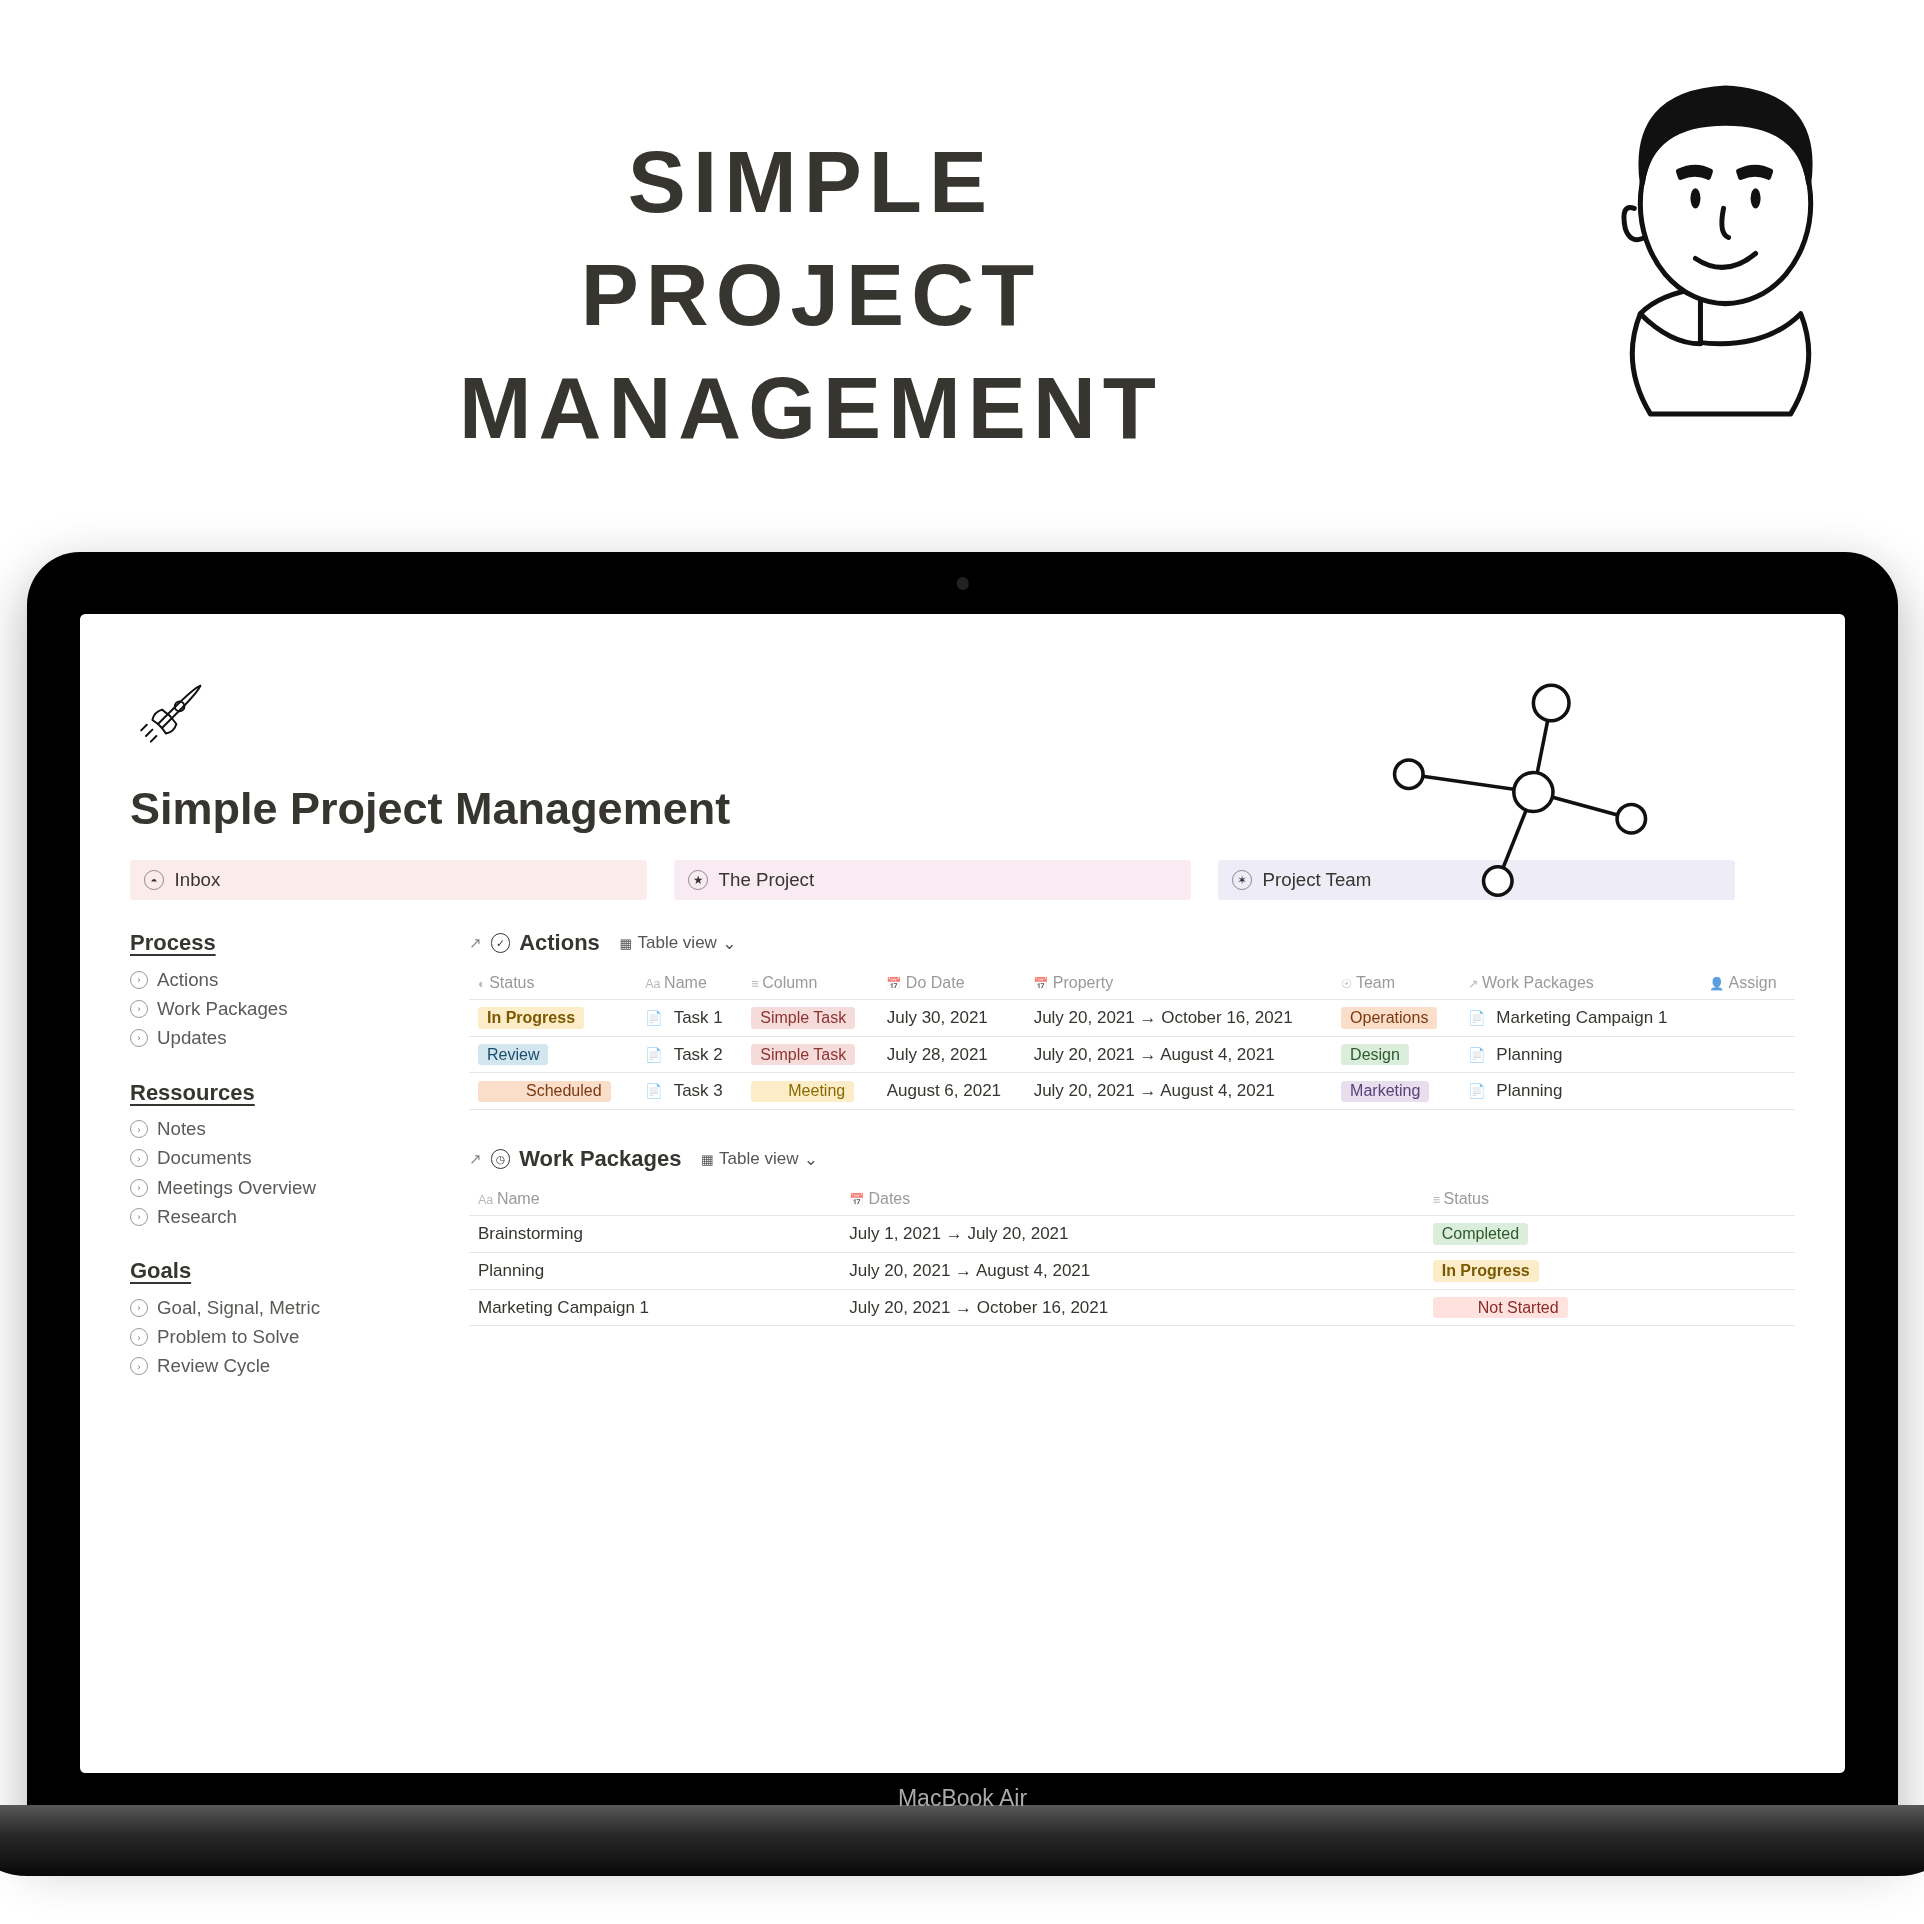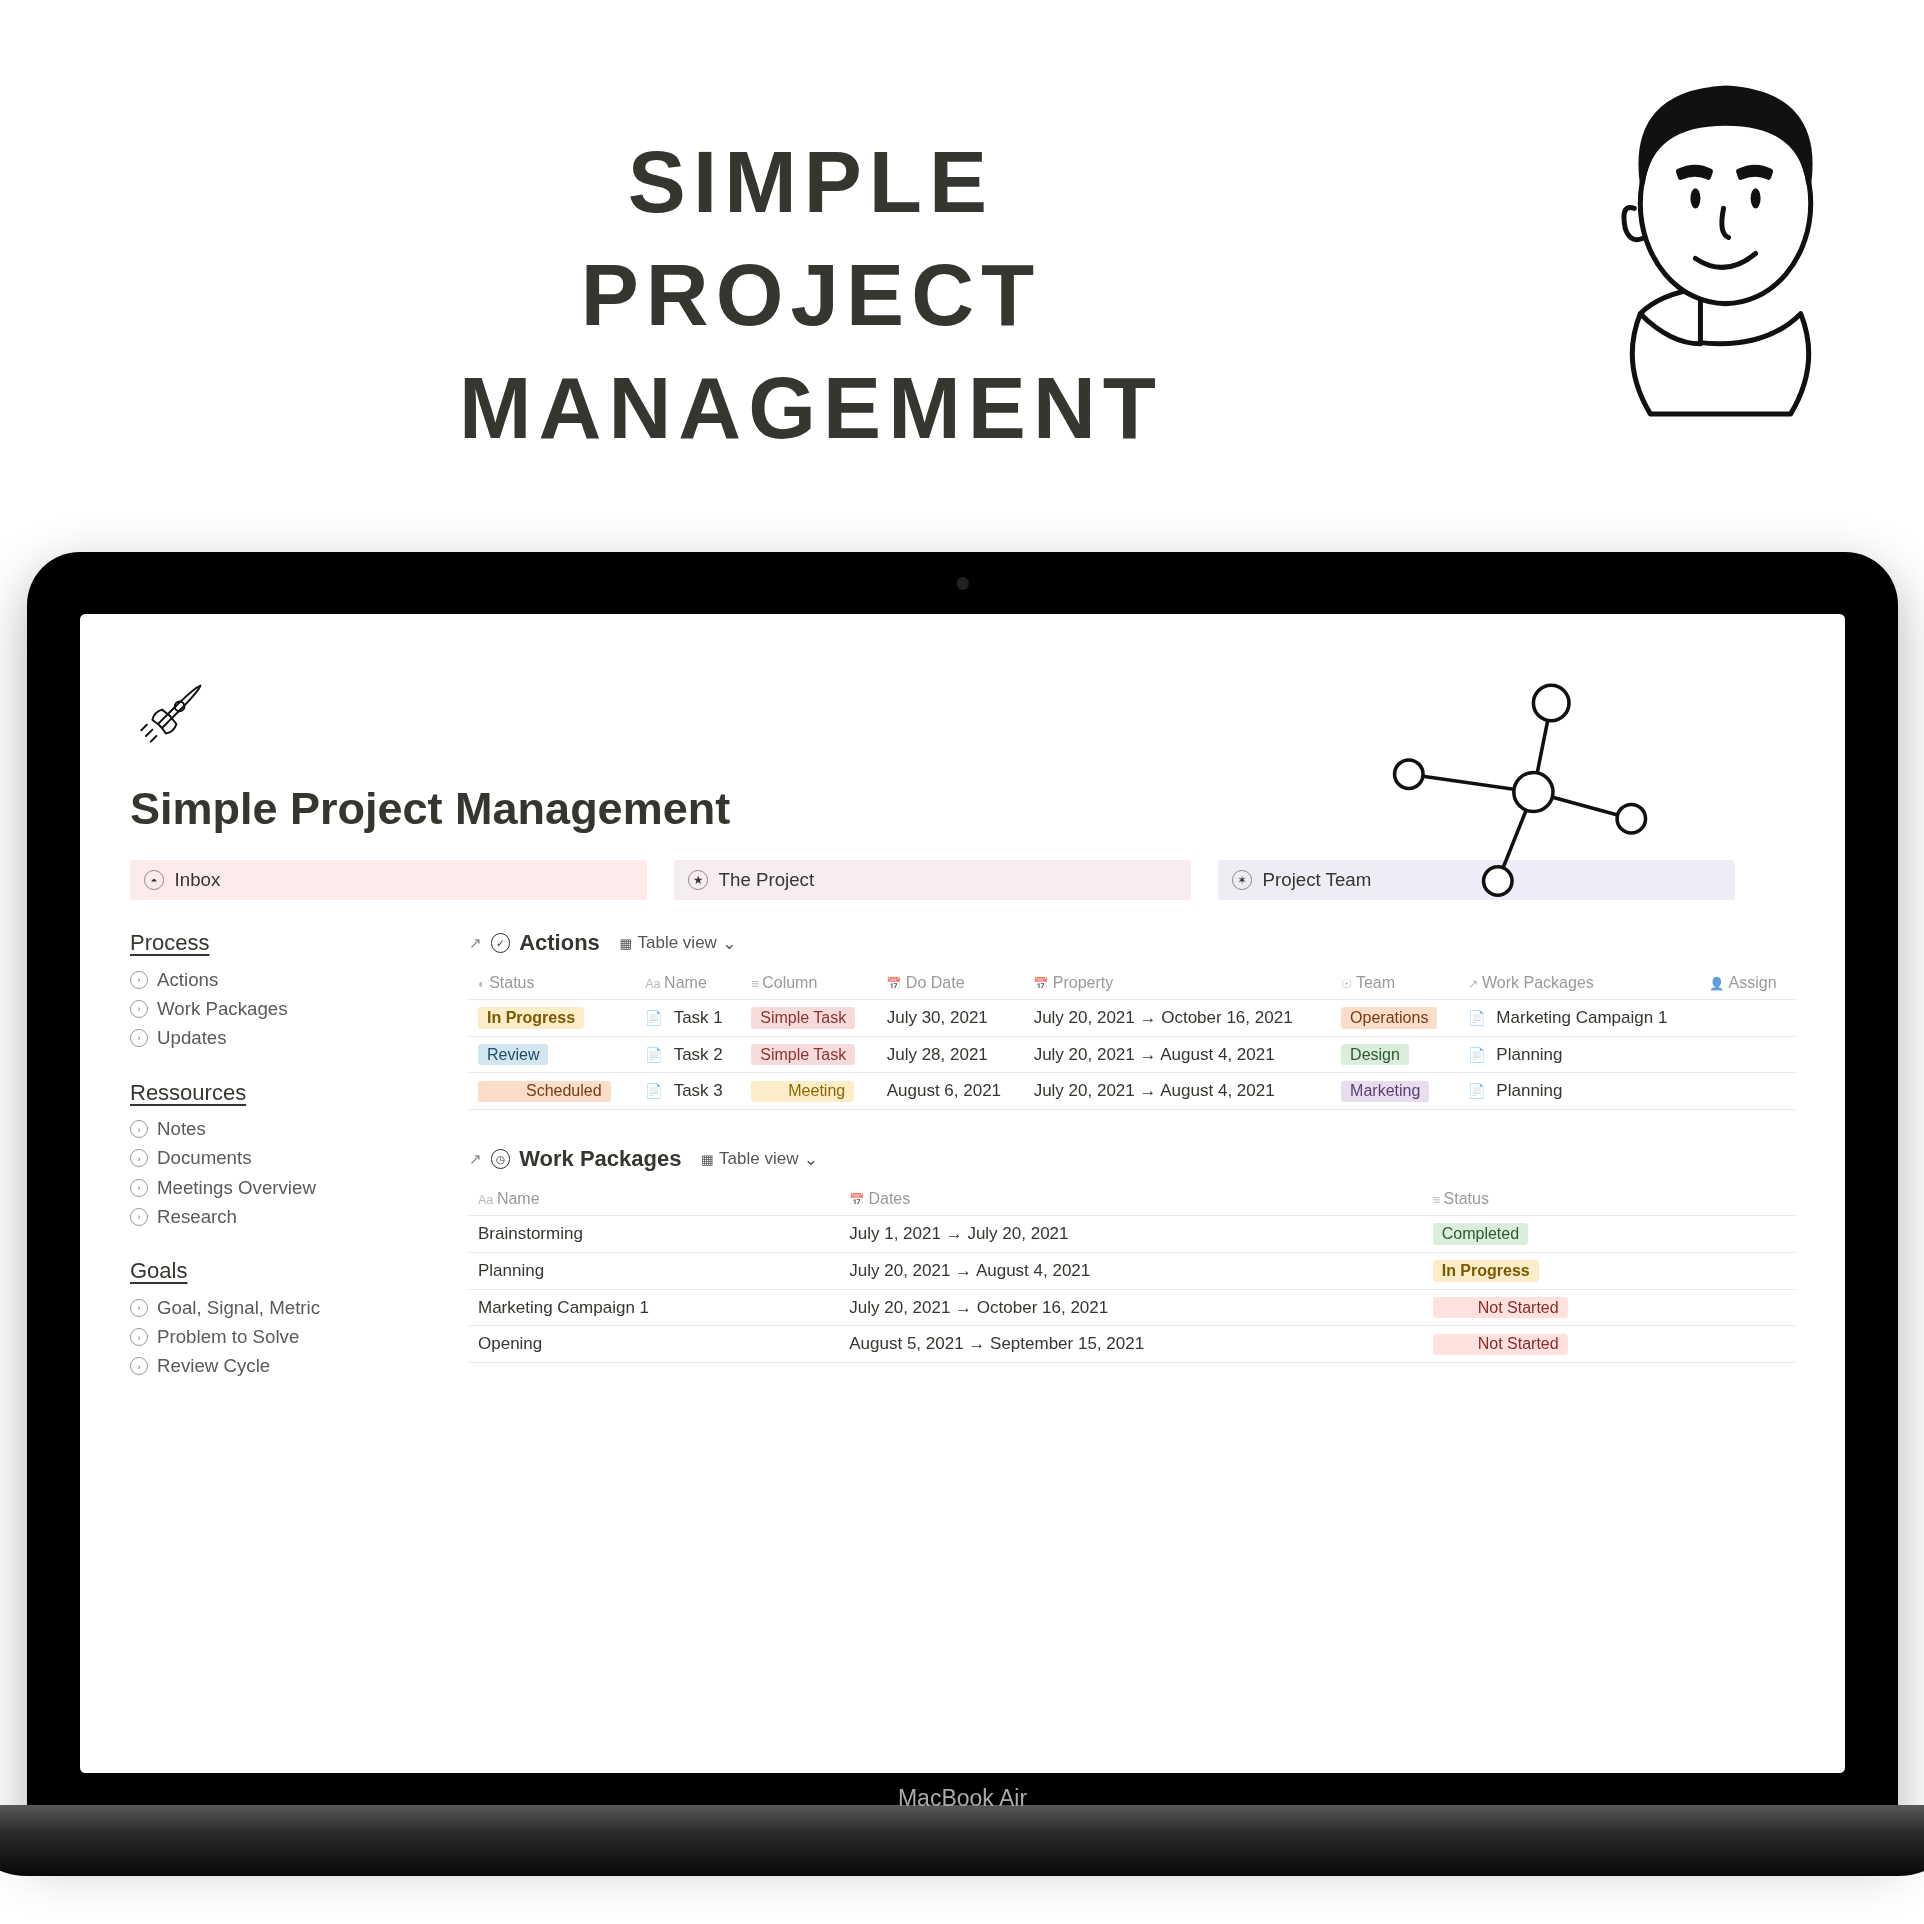--- a/index.html
+++ b/index.html
@@ -110,21 +110,21 @@
 }
 .banner-inbox { background: #fcebeb; flex: 0 0 517px; }
 .banner-project { background: #f8ecf2; flex: 0 0 517px; }
 .banner-team { background: #eeecf7; flex: 0 0 517px; }
 .banner-icon { width: 19.6px; height: 19.6px; border-radius: 50%; border: 1.3px solid rgba(0,0,0,0.4); display:inline-flex; align-items:center; justify-content:center; font-size:11.6px;}
 .content-row { display: flex; gap: 27px; }
 .sidebar { width: 312px; flex-shrink: 0; }
 .side-section { margin-bottom: 27px; }
 .side-heading {
   font-size: 22px;
-  font-weight: 400;
+  font-weight: 700;
   text-decoration: underline;
   text-underline-offset: 3.6px;
   margin-bottom: 9px;
 }
 .side-link {
   display: flex;
   align-items: center;
   gap: 9px;
   font-size: 18.7px;
   padding: 3.6px 0;
@@ -451,25 +451,20 @@
                 <tr>
                   <td>Planning</td>
                   <td>July 20, 2021 → August 4, 2021</td>
                   <td><span class="tag tag-inprogress">In Progress</span></td>
                 </tr>
                 <tr>
                   <td>Marketing Campaign 1</td>
                   <td>July 20, 2021 → October 16, 2021</td>
                   <td><span class="tag tag-notstarted">Not Started</span></td>
                 </tr>
-                <tr>
-                  <td>Opening</td>
-                  <td>August 5, 2021 → September 15, 2021</td>
-                  <td><span class="tag tag-notstarted">Not Started</span></td>
-                </tr>
               </tbody>
           </table>
         </div>
 
       </div>
     </div>
 
   </div>
   <div class="laptop-base"></div>
   <div class="laptop-label">MacBook Air</div>

